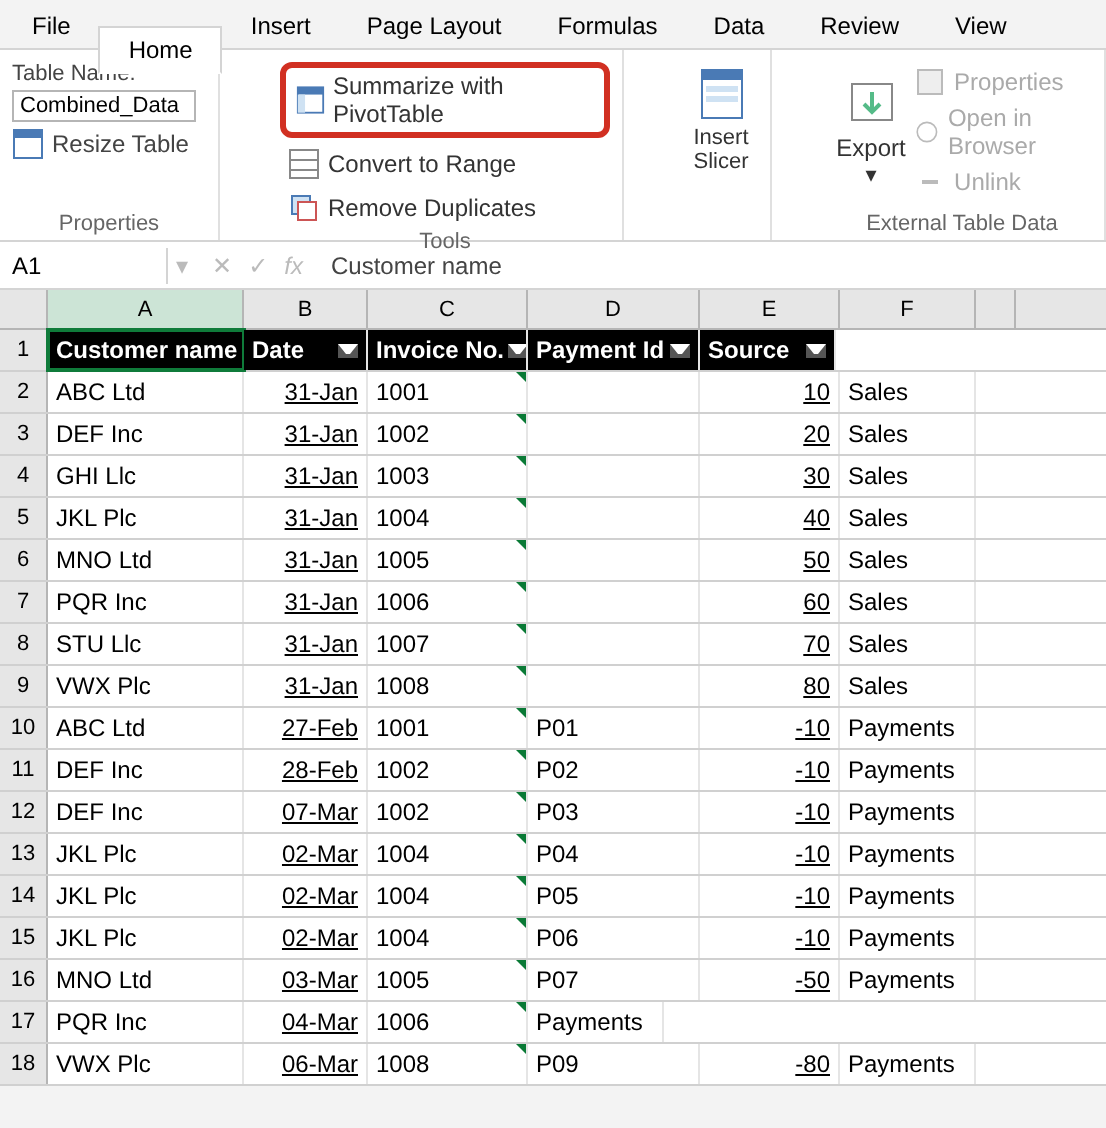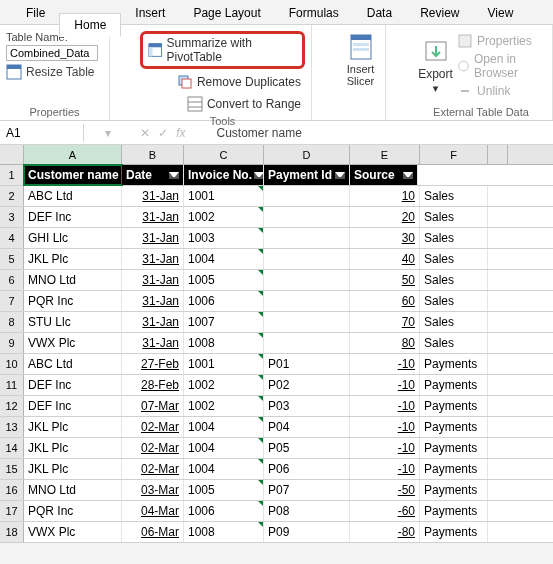--- a/index.html
+++ b/index.html
@@ -1,41 +1,41 @@
 <!DOCTYPE html>
 <html><head>
 <meta charset="utf-8">
 <style>
 * { margin:0; padding:0; box-sizing:border-box; font-family:"Segoe UI",Arial,sans-serif; font-size:12px; }
 body { background:#f3f3f3; width:553px; height:564px; overflow:hidden; user-select:none; }
 
 
-.tabs { background:#f3f3f3; height:25px; display:flex; align-items:end; padding:0 12px; border-bottom:1px solid #d4d4d4; }
+.tabs { background:#f3f3f3; height:25px; display:flex; align-items:end; padding:0 2px; border-bottom:1px solid #d4d4d4; }
 .tab { padding:4px 14px; cursor:pointer; }
 .tab.active { background:#fff; border:1px solid #d4d4d4; border-bottom:1px solid #fff; position:relative; top:13px; }
 
 
 .ribbon { background:#fff; border-bottom:1px solid #d4d4d4; height:96px; display:flex;gap:24px; }
 .group { border-right:1px solid #e0e0e0; padding:4px 6px 2px; display:flex; flex-direction:column; justify-content:space-between; }
 .group-label { text-align:center; color:#666; font-size:11px; padding-top:2px; }
 .props-top { font-size:11px; color:#444; padding:2px 0; }
 .tn-input { width:92px; border:1px solid #b5b5b5; background:#fff; padding:1px 3px; font-size:11px; }
 .resize { display:flex; align-items:center; gap:4px; padding-top:3px; color:#444; }
 .icon { width:16px; height:16px; display:inline-block; }
 .tools-col { display:flex; flex-direction:column; gap:4px; padding-top:2px; }
-.tool-btn { display:flex; align-items:center; gap:4px; padding:1px 4px; color:#333; cursor:pointer;justify-content:flex-end; }
+.tool-btn { display:flex; align-items:center; gap:4px; padding:1px 4px; color:#333; cursor:pointer; }
 .hilite { border:3px solid #d13022; border-radius:6px; padding:2px 5px !important; }
 .big-btn { display:flex; flex-direction:column; align-items:center; justify-content:center; width:48px; gap:2px; color:#333; cursor:pointer; padding-top:4px; }
 .big-btn .lbl { text-align:center; line-height:1.1; font-size:11px; }
 .big-icon { width:28px; height:28px; }
 .ext-right { display:flex; flex-direction:column; gap:3px; padding-top:4px; }
 .ext-item { display:flex; align-items:center; gap:4px; color:#aaa; }
 
 
-.fx-bar { background:#fff; height:24px; display:flex; align-items:center; border-bottom:1px solid #d4d4d4;gap:17px; }
+.fx-bar { background:#fff; height:24px; display:flex; align-items:center; border-bottom:1px solid #d4d4d4; }
 .name-box { width:84px; border-right:1px solid #d4d4d4; padding:2px 6px; font-size:12px; }
 .fx-btns { display:flex; gap:8px; padding:0 8px; color:#bbb; }
 .fx-input { flex:1; padding:2px 6px; color:#444; }
 
 
 .grid { position:relative; background:#fff; }
 .col-headers { display:flex; height:20px; background:#e6e6e6; border-bottom:1px solid #b5b5b5; }
 .corner { width:24px; border-right:1px solid #b5b5b5; background:#e6e6e6; }
 .ch { border-right:1px solid #b5b5b5; text-align:center; line-height:20px; font-size:11px; background:#e6e6e6; }
 .ch.sel { background:#cce4d6; }
@@ -87,32 +87,32 @@
       <div class="tool-btn hilite">
         <svg class="icon" viewBox="0 0 16 16">
             <rect x="1" y="1" width="14" height="14" fill="#fff" stroke="#4a7ab5"></rect>
             <rect x="1" y="1" width="14" height="4" fill="#4a7ab5"></rect>
             <rect x="1" y="5" width="4" height="10" fill="#cfe2f3"></rect>
           </svg>
         <span>Summarize with PivotTable</span>
       </div>
       <div class="tool-btn">
         <svg class="icon" viewBox="0 0 16 16">
-            <rect x="2" y="2" width="9" height="9" fill="#cfe2f3" stroke="#4a7ab5"></rect>
-            <rect x="5" y="5" width="9" height="9" fill="#fff" stroke="#c55"></rect>
-          </svg>
-        <span>Remove Duplicates</span>
-      </div>
-      <div class="tool-btn">
-        <svg class="icon" viewBox="0 0 16 16">
             <rect x="1" y="1" width="14" height="14" fill="#fff" stroke="#888"></rect>
             <line x1="1" y1="6" x2="15" y2="6" stroke="#888"></line>
             <line x1="1" y1="11" x2="15" y2="11" stroke="#888"></line>
           </svg>
         <span>Convert to Range</span>
+      </div>
+      <div class="tool-btn">
+        <svg class="icon" viewBox="0 0 16 16">
+            <rect x="2" y="2" width="9" height="9" fill="#cfe2f3" stroke="#4a7ab5"></rect>
+            <rect x="5" y="5" width="9" height="9" fill="#fff" stroke="#c55"></rect>
+          </svg>
+        <span>Remove Duplicates</span>
       </div>
     </div>
     <div class="group-label">Tools</div>
   </div>
 
   <div class="group" style="width:50px;align-items:center">
     <div class="big-btn">
       <svg class="big-icon" viewBox="0 0 28 28">
           <rect x="4" y="2" width="20" height="24" fill="#fff" stroke="#4a7ab5"></rect>
           <rect x="4" y="2" width="20" height="5" fill="#4a7ab5"></rect>
@@ -339,22 +339,20 @@
         <div class="cell cC" style="position:relative"><span class="tri" style="top:0;right:0"></span>1005</div>
         <div class="cell cD">P07</div>
         <div class="cell cE ar">-50</div>
         <div class="cell cF">Payments</div>
       </div>
       <div class="row">
         <div class="rh">17</div>
         <div class="cell cA">PQR Inc</div>
         <div class="cell cB ar">04-Mar</div>
         <div class="cell cC" style="position:relative"><span class="tri" style="top:0;right:0"></span>1006</div>
-        <div class="cell cD">P08</div>
-        <div class="cell cE ar">-60</div>
         <div class="cell cF">Payments</div>
       </div>
       <div class="row">
         <div class="rh">18</div>
         <div class="cell cA">VWX Plc</div>
         <div class="cell cB ar">06-Mar</div>
         <div class="cell cC" style="position:relative"><span class="tri" style="top:0;right:0"></span>1008</div>
         <div class="cell cD">P09</div>
         <div class="cell cE ar">-80</div>
         <div class="cell cF">Payments</div>

